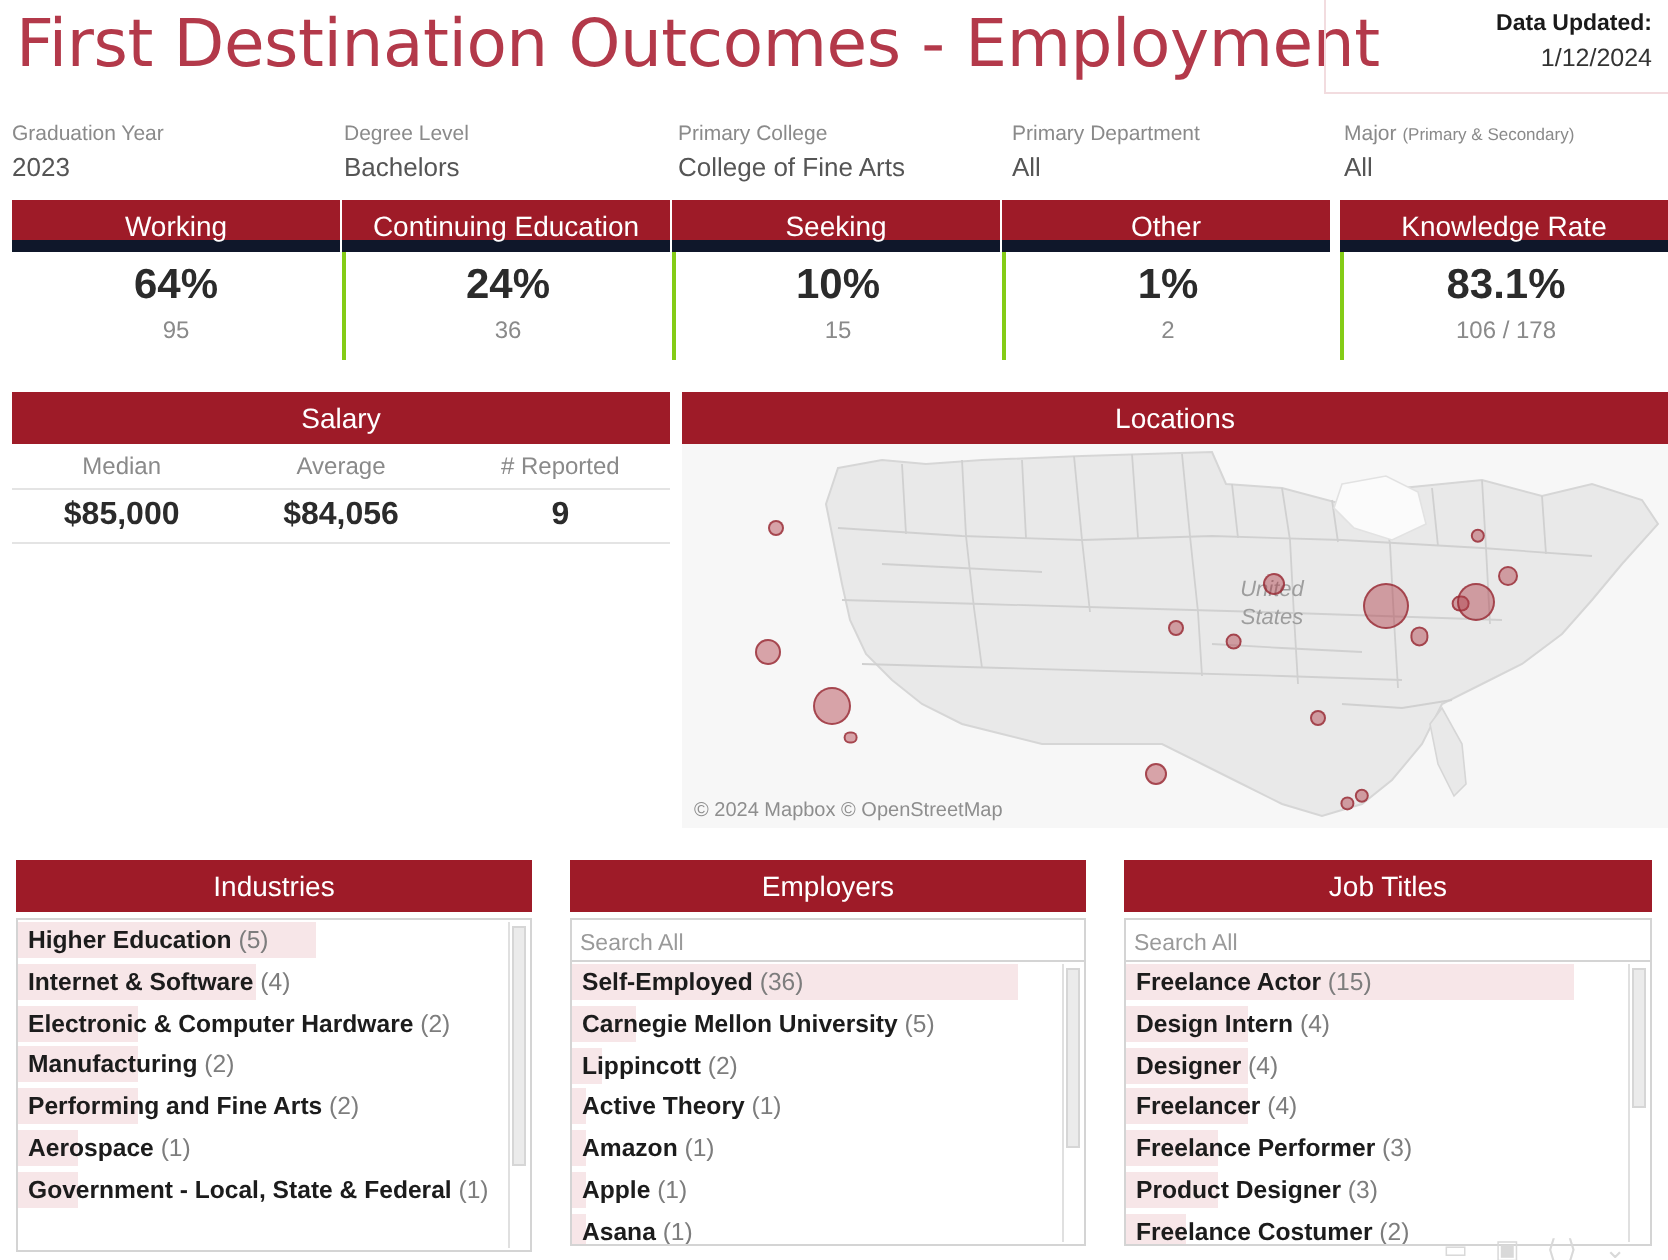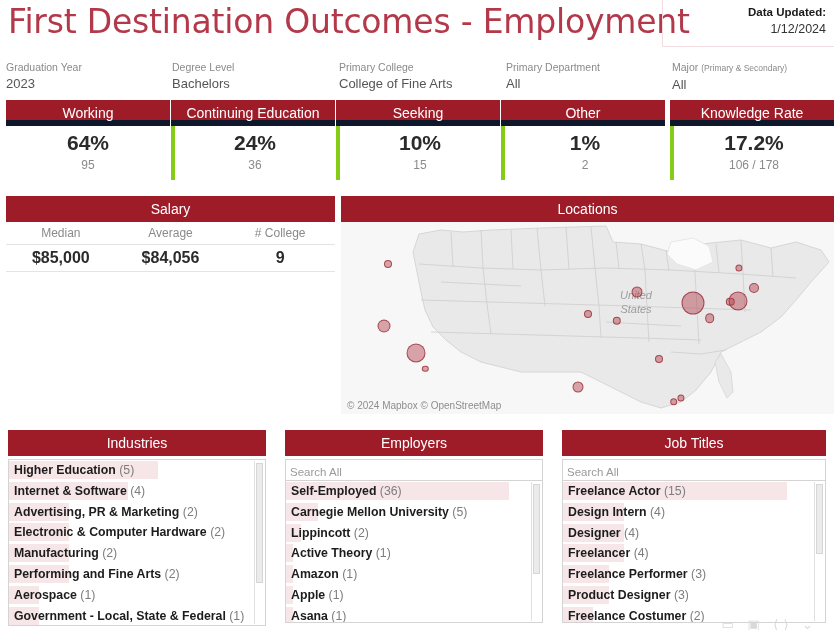--- a/index.html
+++ b/index.html
@@ -39,21 +39,21 @@
   .kpis { position: relative; height: 82px; margin-top: 2px; }
   .kpi {
     position: absolute; top: 0; height: 80px;
   }
   .kpi-head {
     background: #9e1b28; color: #fff; text-align: center;
     font-size: 12.5px; line-height: 26px; height: 26px;
     border-bottom: 6px solid #0f172a;
   }
   .kpi-body {
-    height: 54px; border-left: 4px solid #84cc16; background: #fff;
+    height: 54px; border-left: 2px solid #84cc16; background: #fff;
     text-align: center; padding-top: 4px;
   }
   .kpi-body.noborder { border-left: none; }
   .kpi-pct { font-size: 21px; font-weight: bold; color: #2b2b2b; line-height: 26px; }
   .kpi-n { font-size: 12px; color: #8a8a8a; line-height: 18px; }
 
   
   .bar {
     background: #9e1b28; color: #fff; text-align: center;
     font-size: 14px; line-height: 26px; height: 26px;
@@ -186,39 +186,39 @@
     <div class="kpi" style="left:501px; width:164px">
       <div class="kpi-head bar">Other</div>
       <div class="kpi-body">
         <div class="kpi-pct">1%</div>
         <div class="kpi-n">2</div>
       </div>
     </div>
     <div class="kpi" style="left:670px; width:164px">
       <div class="kpi-head bar">Knowledge Rate</div>
       <div class="kpi-body">
-        <div class="kpi-pct">17.2%</div>
+        <div class="kpi-pct">83.1%</div>
         <div class="kpi-n">106 / 178</div>
       </div>
     </div>
   </div>
 
   <div class="salary">
     <div class="bar">Salary</div>
     <div class="sal-grid">
       <div class="sal-col">
         <div class="sal-h">Median</div>
         <div class="sal-v">$85,000</div>
       </div>
       <div class="sal-col">
         <div class="sal-h">Average</div>
         <div class="sal-v">$84,056</div>
       </div>
       <div class="sal-col">
-        <div class="sal-h"># College</div>
+        <div class="sal-h"># Reported</div>
         <div class="sal-v">9</div>
       </div>
     </div>
   </div>
 
   <div class="locations">
     <div class="bar">Locations</div>
     <div class="map-wrap">
       <svg class="map-land" viewBox="0 0 493 192" preserveAspectRatio="none">
         <rect x="0" y="0" width="493" height="192" fill="#f7f7f7"></rect>
@@ -292,24 +292,20 @@
             <div class="row">
               <div class="row-hl" style="width: 148.8px;"></div>
               <div class="row-txt"><span>Higher Education </span><span class="cnt">(5)</span></div>
             </div>
             <div class="row">
               <div class="row-hl" style="width: 119.04px;"></div>
               <div class="row-txt"><span>Internet &amp; Software </span><span class="cnt">(4)</span></div>
             </div>
             <div class="row">
               <div class="row-hl" style="width: 59.52px;"></div>
-              <div class="row-txt"><span>Advertising, PR &amp; Marketing </span><span class="cnt">(2)</span></div>
-            </div>
-            <div class="row">
-              <div class="row-hl" style="width: 59.52px;"></div>
               <div class="row-txt"><span>Electronic &amp; Computer Hardware </span><span class="cnt">(2)</span></div>
             </div>
             <div class="row">
               <div class="row-hl" style="width: 59.52px;"></div>
               <div class="row-txt"><span>Manufacturing </span><span class="cnt">(2)</span></div>
             </div>
             <div class="row">
               <div class="row-hl" style="width: 59.52px;"></div>
               <div class="row-txt"><span>Performing and Fine Arts </span><span class="cnt">(2)</span></div>
             </div>

